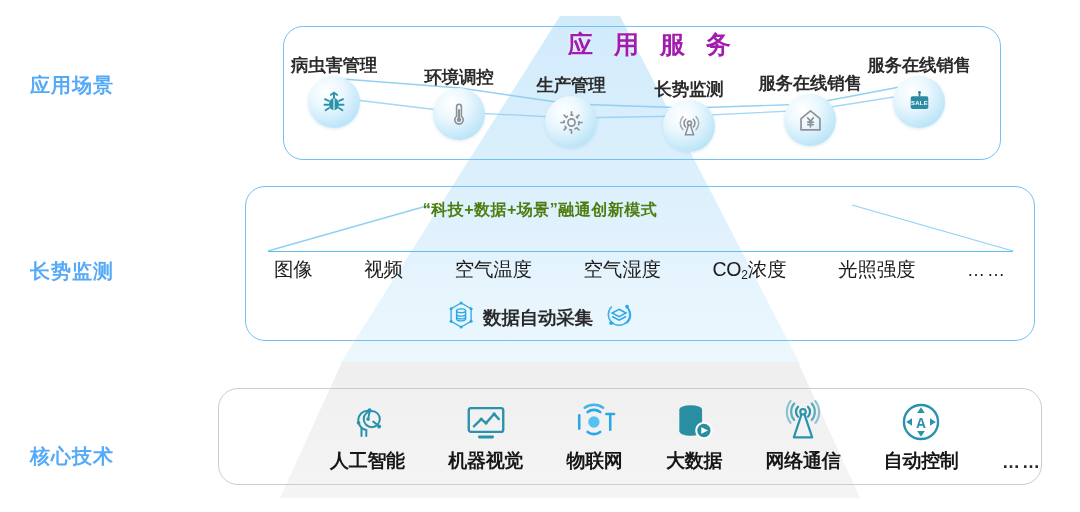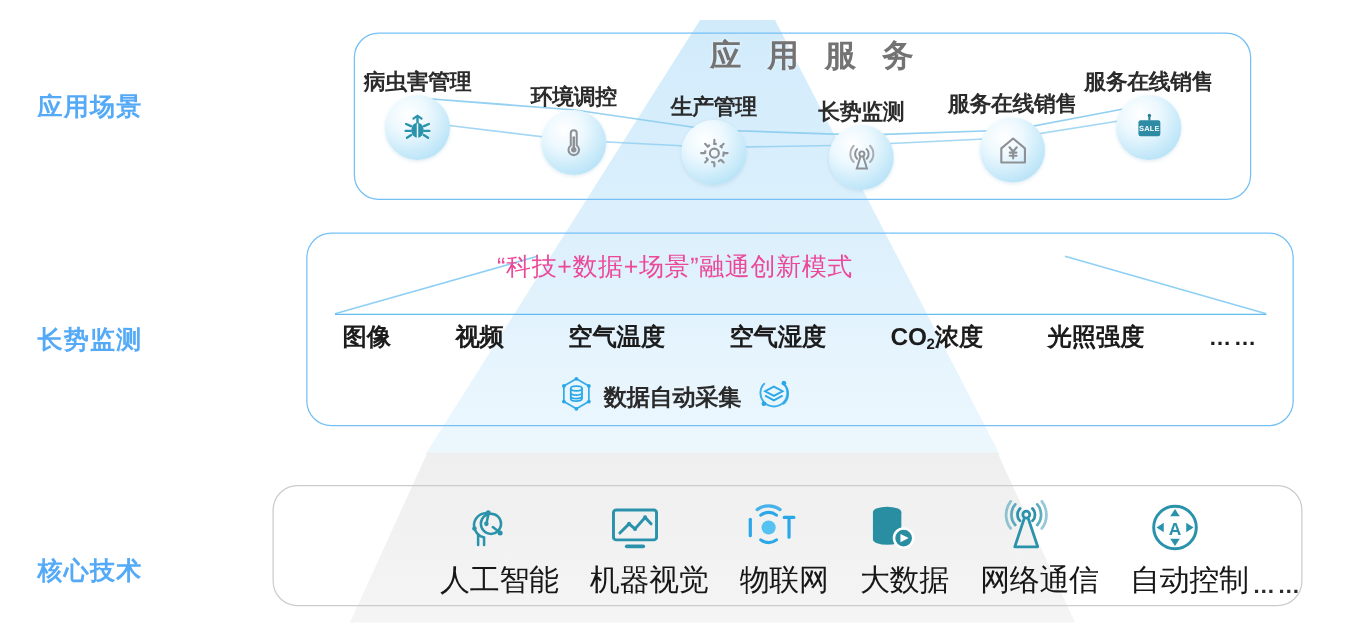--- a/index.html
+++ b/index.html
@@ -47,21 +47,21 @@
   .card.tech {
     left: 218px; top: 388px; width: 824px; height: 97px;
     border: 1.4px solid #cccccc;
   }
 
   
   .app-watermark {
     position: absolute;
     left: 568px; top: 28px;
     font-size: 25px; font-weight: bold;
-    color: #737373;
+    color: #a21caf;
     letter-spacing: 7px;
     text-shadow: 0 0 3px rgba(255,255,255,.7);
     white-space: nowrap;
   }
   .app-node { position: absolute; }
   .app-node .node-label {
     position: absolute;
     bottom: 100%;
     left: 50%;
     transform: translateX(-50%);
@@ -78,38 +78,38 @@
     display: flex; align-items: center; justify-content: center;
     box-shadow: 0 1px 3px rgba(120,170,200,.25);
   }
   .bubble svg { display: block; }
 
   
   .data-title {
     position: absolute;
     left: 50%; transform: translateX(-50%);
     top: 200px;
-    font-size: 20px; font-weight: normal;
-    color: #ec4899;
+    font-size: 16px; font-weight: bold;
+    color: #4d7c0f;
     white-space: nowrap;
     letter-spacing: 0.5px;
   }
   .data-divider {
     position: absolute;
     left: 268px; top: 251px; width: 745px; height: 1.4px;
     background: #62bdf0;
   }
   .data-row-items {
     position: absolute;
     left: 268px; top: 256px; width: 745px;
     display: flex; align-items: baseline; justify-content: space-between;
     padding: 0 6px;
   }
   .data-item {
-    font-size: 19.5px; font-weight: bold; color: #1c1c1c;
+    font-size: 19.5px; font-weight: normal; color: #1c1c1c;
     white-space: nowrap; letter-spacing: -0.2px;
   }
   .data-item sub { font-size: 12px; vertical-align: baseline; position: relative; top: 3px; }
   .data-item.ellipsis { letter-spacing: 2px; font-size: 18px; }
   .data-bottom {
     position: absolute;
     left: 50%; transform: translateX(-50%);
     top: 300px;
     display: flex; gap: 11px;
     white-space: nowrap;
@@ -124,22 +124,22 @@
   .tech-items {
     position: absolute;
     left: 330px; top: 398px; width: 712px;
     display: flex; align-items: flex-end; justify-content: space-between;
   }
   .tech-item {
     display: flex; flex-direction: column; align-items: center; gap: 4px;
   }
   .tech-icon { height: 46px; display: flex; align-items: flex-end; justify-content: center; }
   .tech-label {
-    font-size: 24px; font-weight: normal; color: #171717;
-    white-space: nowrap; letter-spacing: -0.3px; margin-left: 22px;
+    font-size: 19px; font-weight: bold; color: #171717;
+    white-space: nowrap; letter-spacing: -0.3px;
   }
   .tech-ellipsis {
     font-size: 18px; font-weight: bold; color: #2a2a2a;
     letter-spacing: 2px; padding-bottom: 1px;
   }
 </style>
 </head>
 <body>
 
 <div id="root">

